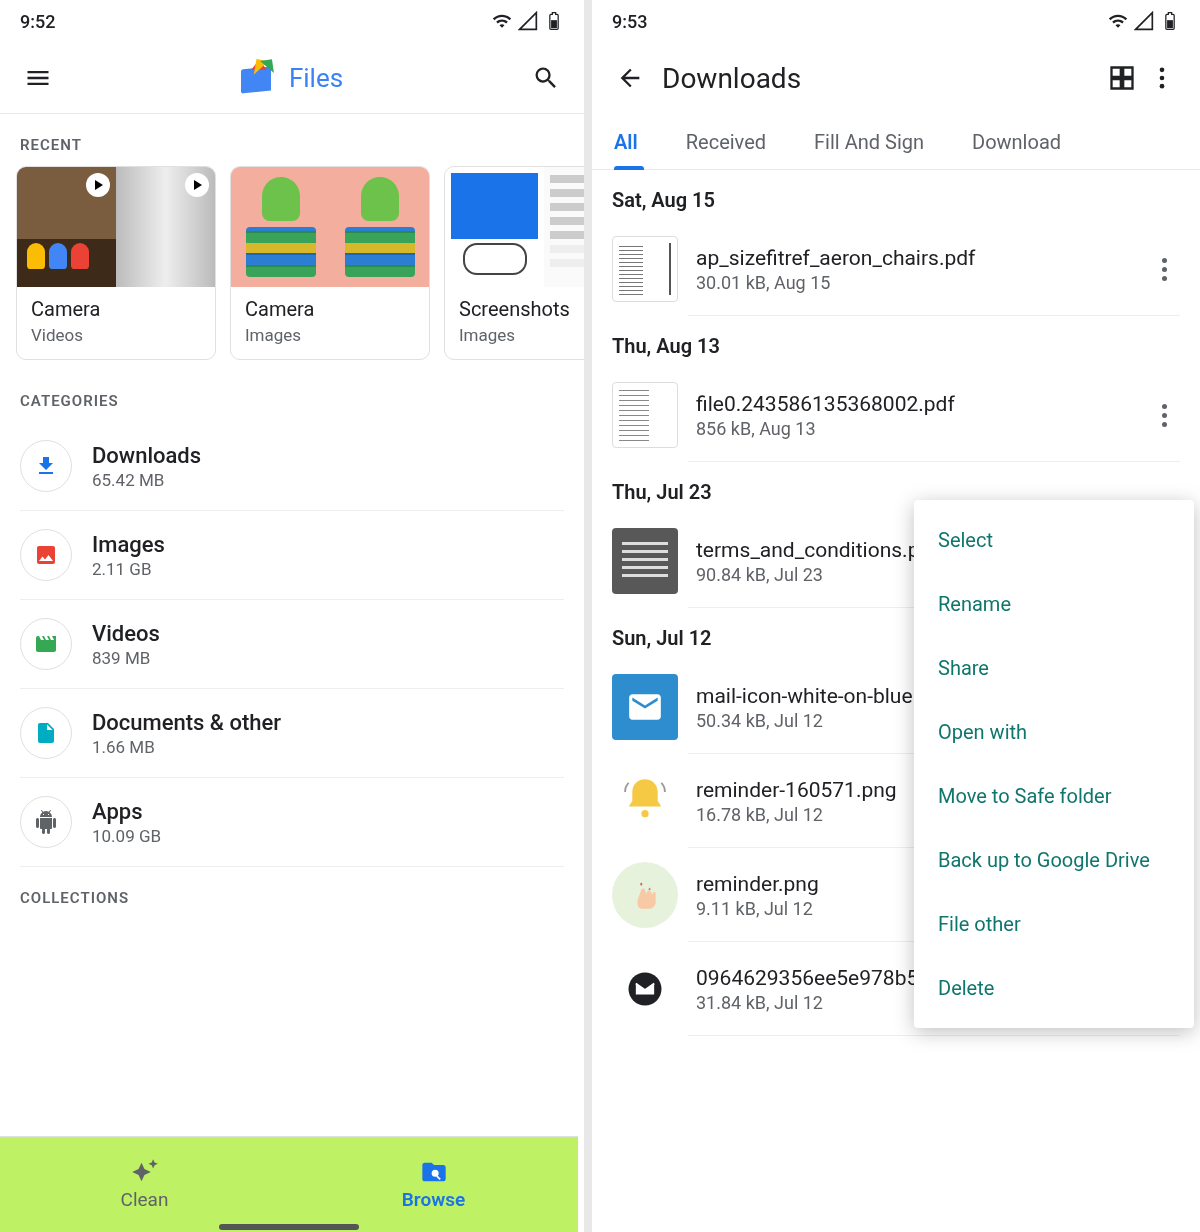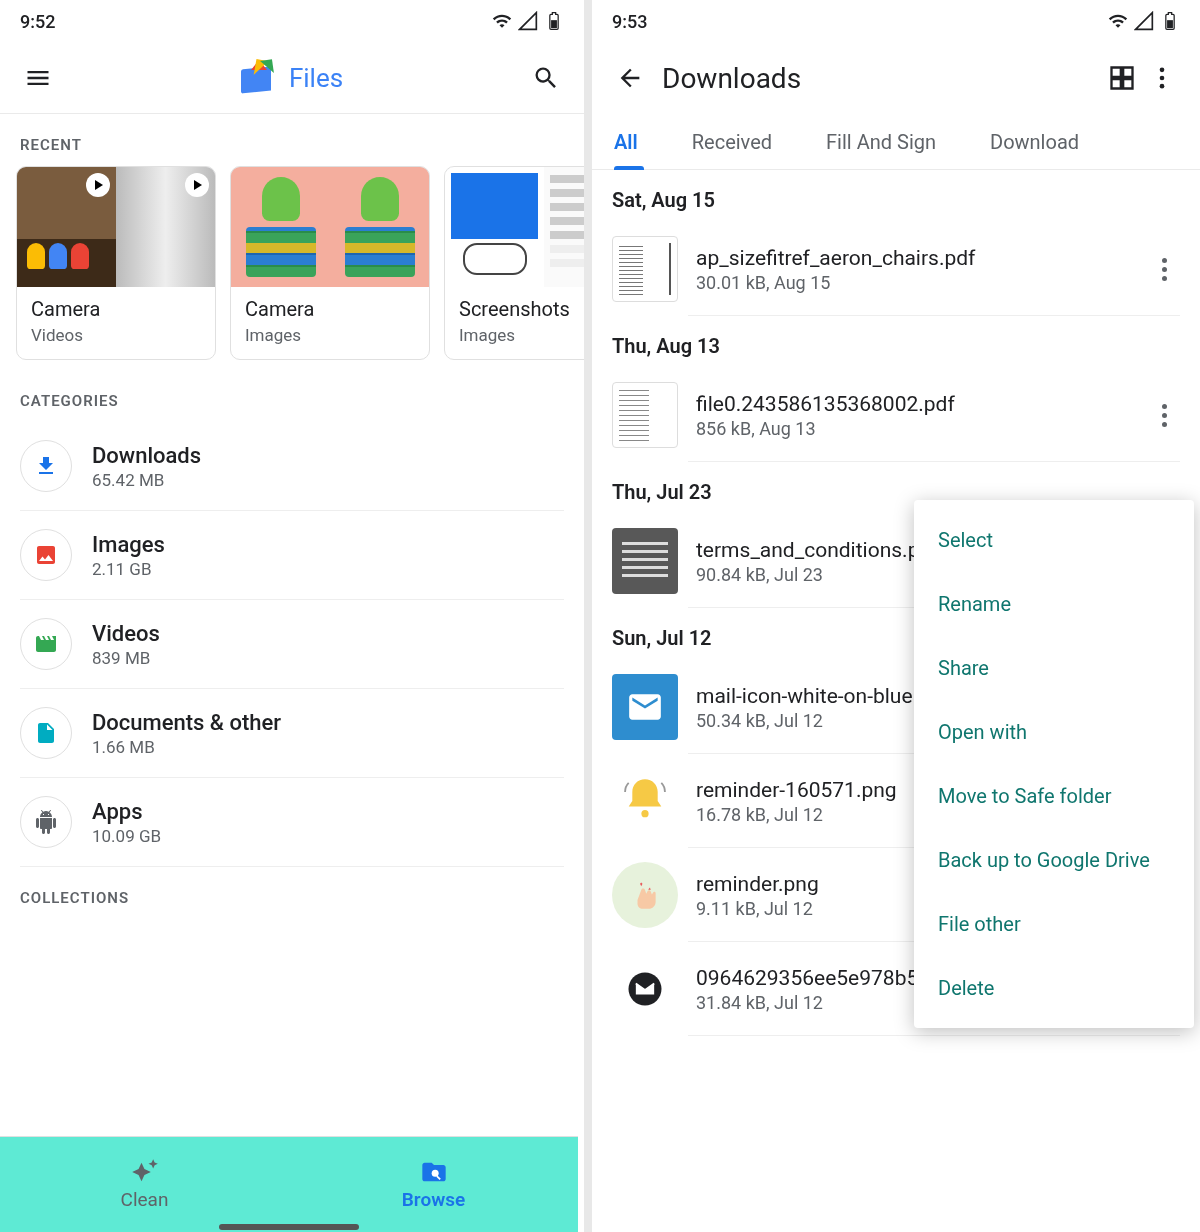--- a/index.html
+++ b/index.html
@@ -116,30 +116,30 @@
   }
   .cat-icon {
     width:52px; height:52px; border-radius:50%; border:1px solid #e0e0e0; background:#fff; display:flex; align-items:center; justify-content:center; margin-right:20px;
   }
   .cat-icon svg { width:24px; height:24px; }
   .cat-text .ct-title { font-size:22px; font-weight:500; }
   .cat-text .ct-sub { font-size:17px; color:#5f6368; margin-top:2px; }
 
   
   .bottom-nav {
-    position:absolute; bottom:0; left:0; right:6px; height:96px; border-top:1px solid #e0e0e0; background:#5eead4; display:flex;
+    position:absolute; bottom:0; left:0; right:6px; height:96px; border-top:1px solid #e0e0e0; background:#bef264; display:flex;
   }
   .bottom-nav .nav-item { flex:1; display:flex; flex-direction:column; align-items:center; justify-content:center; gap:2px; font-size:19px; color:#5f6368; cursor:pointer;}
   .bottom-nav .nav-item.active { color:#1a73e8; font-weight:600;}
   .bottom-nav svg { width:28px; height:28px; fill:currentColor; }
   .nav-indicator { position:absolute; bottom:2px; left:50%; transform:translateX(-50%); width:140px; height:6px; background:#555; border-radius:3px;}
 
   
   .tabs {
-    display:flex; gap:14px; padding: 0 22px; border-bottom:1px solid #eaeaea; height:56px; align-items:center; font-size:20px; color:#5f6368;
+    display:flex; gap:8px; padding: 0 22px; border-bottom:1px solid #eaeaea; height:56px; align-items:center; font-size:20px; color:#5f6368;
   }
   .tab { padding: 0 20px; height:100%; display:flex; align-items:center; cursor:pointer; position:relative;}
   .tab:first-child { padding-left:0; }
   .tab.active { color:#1a73e8; font-weight:600;}
   .tab.active::after { content:''; position:absolute; left:0; right:20px; bottom:-1px; height:4px; background:#1a73e8; border-radius:3px 3px 0 0;}
   .tab:first-child.active::after { left:0; right:auto; width:30px;}
 
   .date-header { padding: 18px 20px 10px; font-size:20px; font-weight:600; }
   .file-row { display:flex; align-items:center; padding: 14px 20px; gap:18px; position:relative;}
   .file-row::after { content:''; position:absolute; left:96px; right:20px; bottom:0; height:1px; background:#eee;}

